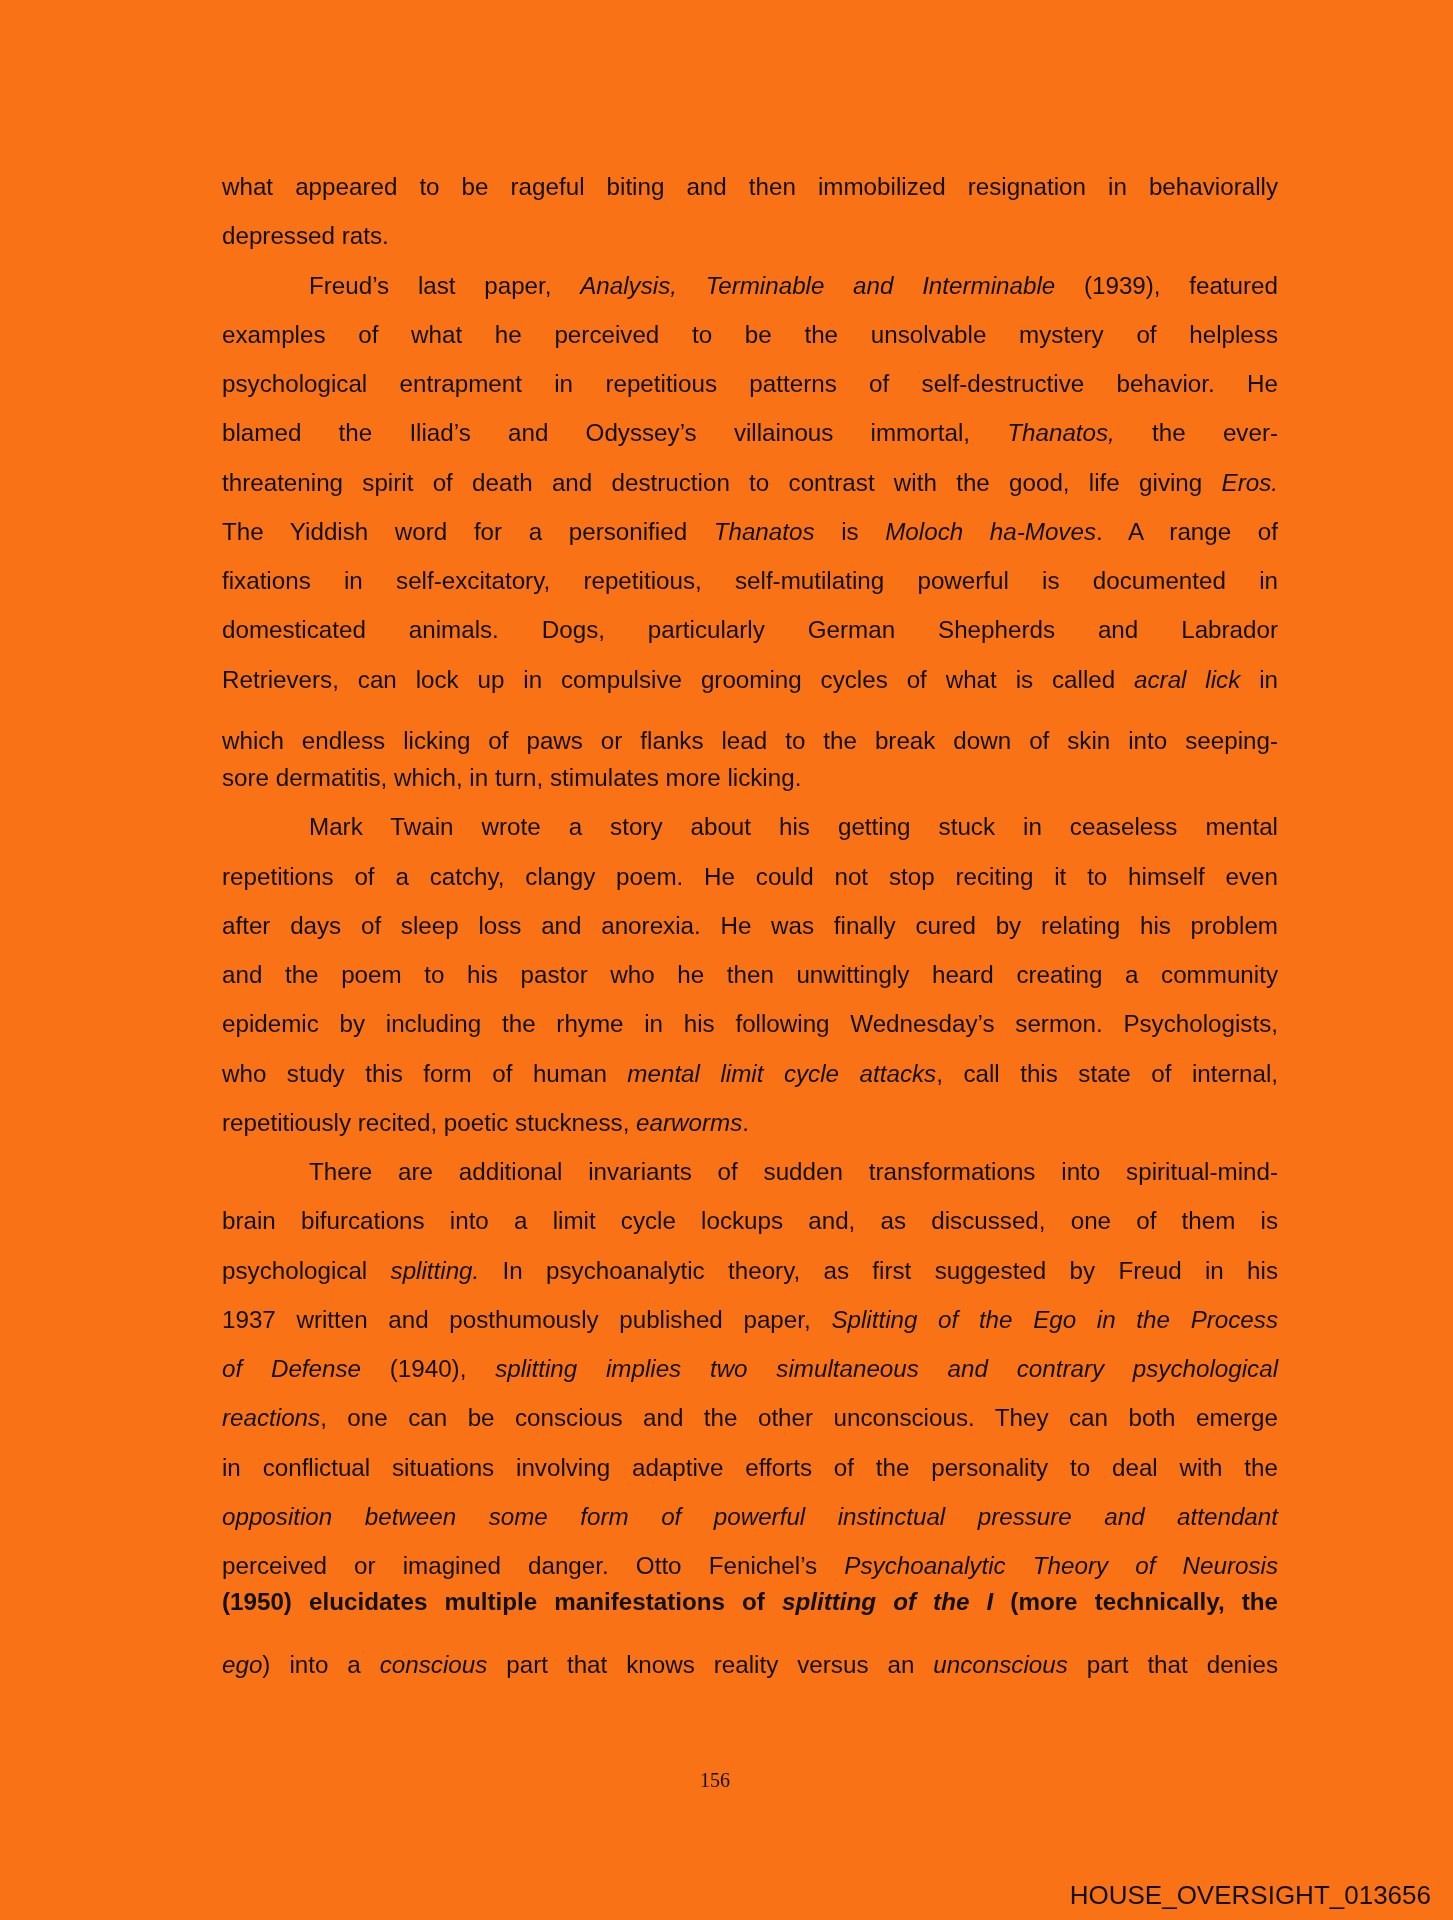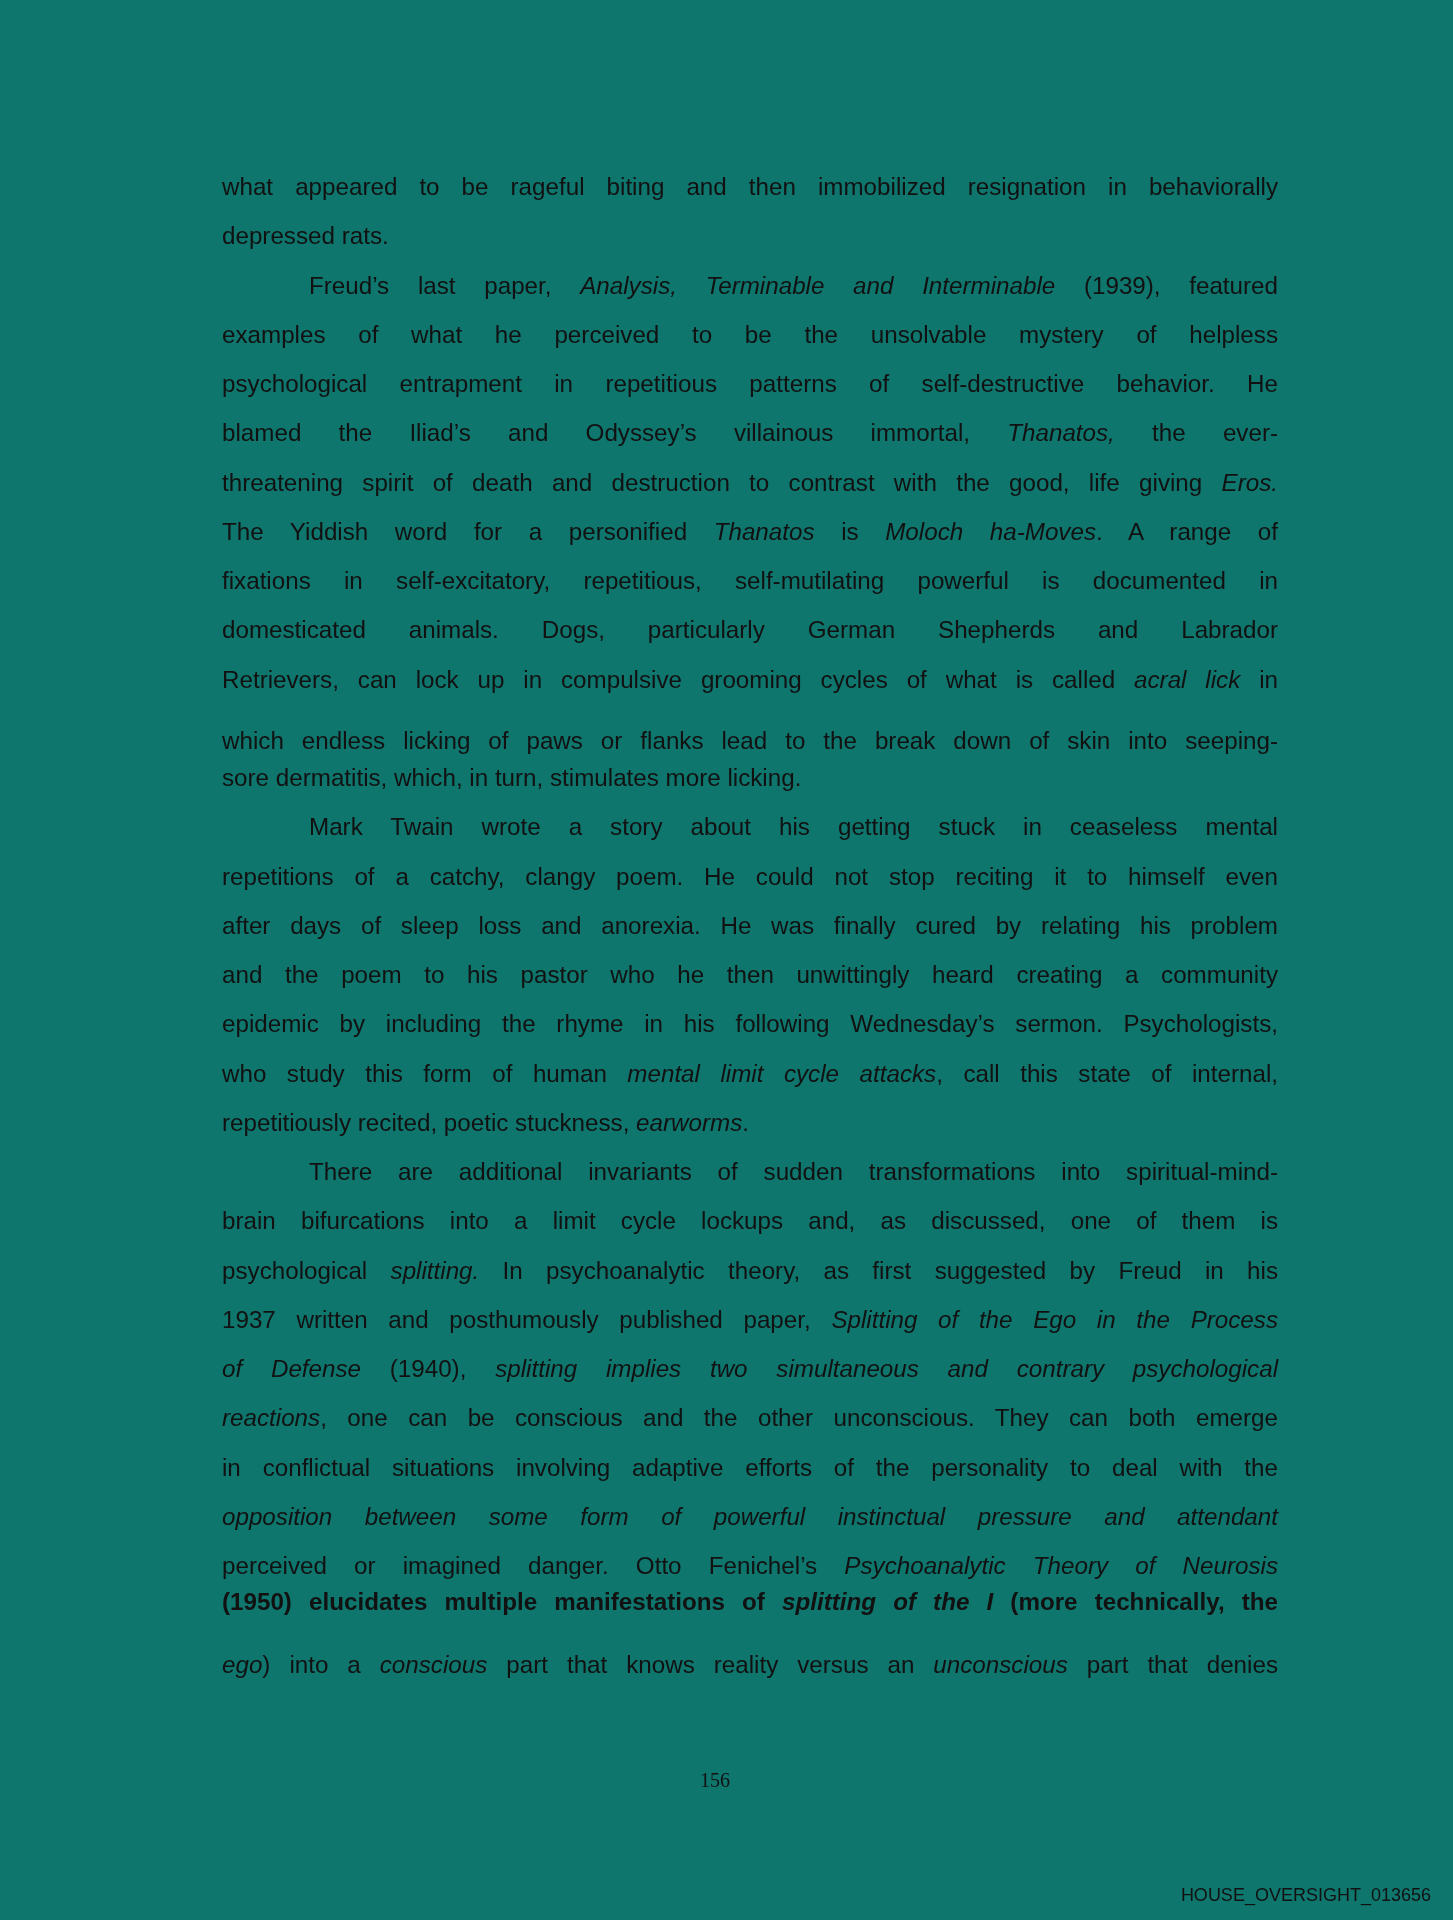--- a/index.html
+++ b/index.html
@@ -12,21 +12,21 @@
     height: 1920px;
     position: relative;
     overflow: hidden;
     color: #111111;
   }
   #page {
     position: absolute;
     left: 0; top: 0;
     width: 1453px;
     height: 1920px;
-    background: #0f766e;
+    background: #f97316;
   }
   #body-text {
     position: absolute;
     left: 222px;
     top: 0;
     width: 1056px;
   }
   .line {
     position: absolute;
     left: 0;
@@ -58,21 +58,21 @@
     font-family: "Liberation Serif", "DejaVu Serif", serif;
     font-size: 20px;
     line-height: 24px;
     color: #111111;
   }
   #bates-stamp {
     position: absolute;
     right: 22px;
     top: 1880px;
     font-family: "Liberation Sans", "DejaVu Sans", sans-serif;
-    font-size: 18px;
+    font-size: 26px;
     line-height: 30px;
     color: #111111;
     white-space: nowrap;
   }
 </style>
 </head>
 <body>
 
 <div id="page">
   <div id="body-text">

